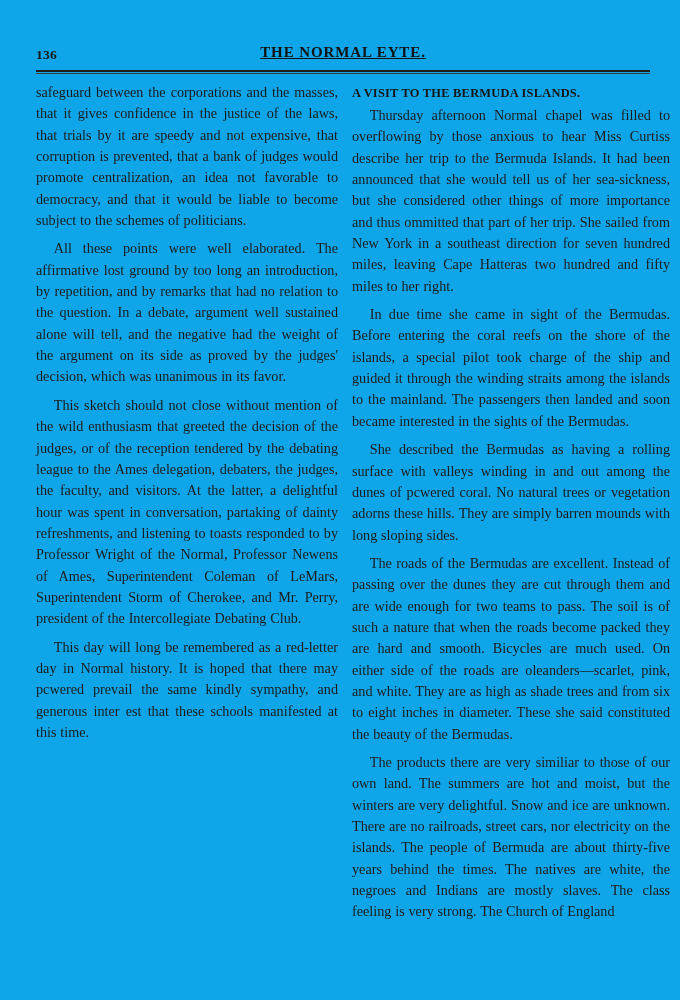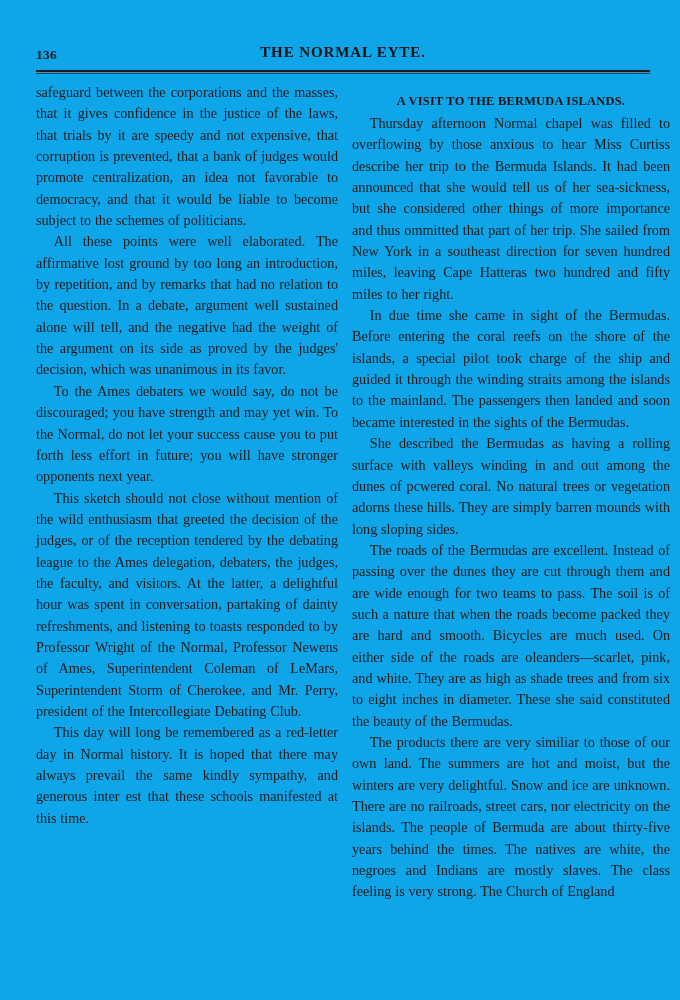--- a/index.html
+++ b/index.html
@@ -46,20 +46,21 @@
   .head-title {
     position: absolute;
     left: 0;
     top: 0;
     width: 614px;
     text-align: center;
     font-size: 15px;
     font-weight: bold;
     letter-spacing: 0.9px;
     color: #121212;
+    text-decoration: underline;
   }
 
   
   .head-rule {
     position: absolute;
     left: 36px;
     top: 70px;
     width: 614px;
     height: 4px;
   }
@@ -90,24 +91,23 @@
 
   .col {
     position: absolute;
     top: 0;
     width: 302px;
   }
   .col-left  { left: 0; }
   .col-right { left: 316px; }
 
   .col-heading {
-    text-align: center;
     font-size: 12.4px;
     letter-spacing: 0.25px;
-    margin: 12px 0 4px 0;
+    margin: 4px 0 4px 0;
     color: #141414;
     white-space: nowrap;
   }
 
   p.para {
     margin: 0;
     text-align: justify;
     text-align-last: left;
     font-size: 14.2px;
     line-height: 21.35px;
@@ -117,21 +117,21 @@
     -webkit-hyphens: none;
     hyphens: none;
   }
 
   p.para.flush {
     text-indent: 0;
   }
 
   
   p.para + p.para {
-    margin-top: 0;
+    margin-top: 7px;
   }
 
   
   .col-right {
     width: 318px;
   }
 </style>
 </head>
 <body>
 
@@ -145,23 +145,22 @@
   <div class="head-rule">
     <div class="r1"></div>
     <div class="r2"></div>
   </div>
 
   <div class="columns">
 
     <div class="col col-left">
       <p class="para flush">safeguard between the corporations and the masses, that it gives confidence in the justice of the laws, that trials by it are speedy and not expensive, that corruption is prevented, that a bank of judges would promote centralization, an idea not favorable to democracy, and that it would be liable to become subject to the schemes of politicians.</p>
       <p class="para">All these points were well elaborated. The affirmative lost ground by too long an introduction, by repetition, and by remarks that had no relation to the question. In a debate, argument well sustained alone will tell, and the negative had the weight of the argument on its side as proved by the judges' decision, which was unanimous in its favor.</p>
-      <p class="para">To the Ames debaters we would say, do not be discouraged; you have strength and may yet win. To the Normal, do not let your success cause you to put forth less effort in future; you will have stronger opponents next year.</p>
       <p class="para">This sketch should not close without mention of the wild enthusiasm that greeted the decision of the judges, or of the reception tendered by the debating league to the Ames delegation, debaters, the judges, the faculty, and visitors. At the latter, a delightful hour was spent in conversation, partaking of dainty refreshments, and listening to toasts responded to by Professor Wright of the Normal, Professor Newens of Ames, Superintendent Coleman of LeMars, Superintendent Storm of Cherokee, and Mr. Perry, president of the Intercollegiate Debating Club.</p>
-      <p class="para">This day will long be remembered as a red-letter day in Normal history. It is hoped that there may always prevail the same kindly sympathy, and generous inter est that these schools manifested at this time.</p>
+      <p class="para">This day will long be remembered as a red-letter day in Normal history. It is hoped that there may pcwered prevail the same kindly sympathy, and generous inter est that these schools manifested at this time.</p>
     </div>
 
     <div class="col col-right">
       <h2 class="col-heading">A VISIT TO THE BERMUDA ISLANDS.</h2>
       <p class="para">Thursday afternoon Normal chapel was filled to overflowing by those anxious to hear Miss Curtiss describe her trip to the Bermuda Islands. It had been announced that she would tell us of her sea-sickness, but she considered other things of more importance and thus ommitted that part of her trip. She sailed from New York in a southeast direction for seven hundred miles, leaving Cape Hatteras two hundred and fifty miles to her right.</p>
       <p class="para">In due time she came in sight of the Bermudas. Before entering the coral reefs on the shore of the islands, a special pilot took charge of the ship and guided it through the winding straits among the islands to the mainland. The passengers then landed and soon became interested in the sights of the Bermudas.</p>
       <p class="para">She described the Bermudas as having a rolling surface with valleys winding in and out among the dunes of pcwered coral. No natural trees or vegetation adorns these hills. They are simply barren mounds with long sloping sides.</p>
       <p class="para">The roads of the Bermudas are excellent. Instead of passing over the dunes they are cut through them and are wide enough for two teams to pass. The soil is of such a nature that when the roads become packed they are hard and smooth. Bicycles are much used. On either side of the roads are oleanders—scarlet, pink, and white. They are as high as shade trees and from six to eight inches in diameter. These she said constituted the beauty of the Bermudas.</p>
       <p class="para">The products there are very similiar to those of our own land. The summers are hot and moist, but the winters are very delightful. Snow and ice are unknown. There are no railroads, street cars, nor electricity on the islands. The people of Bermuda are about thirty-five years behind the times. The natives are white, the negroes and Indians are mostly slaves. The class feeling is very strong. The Church of England</p>
     </div>

